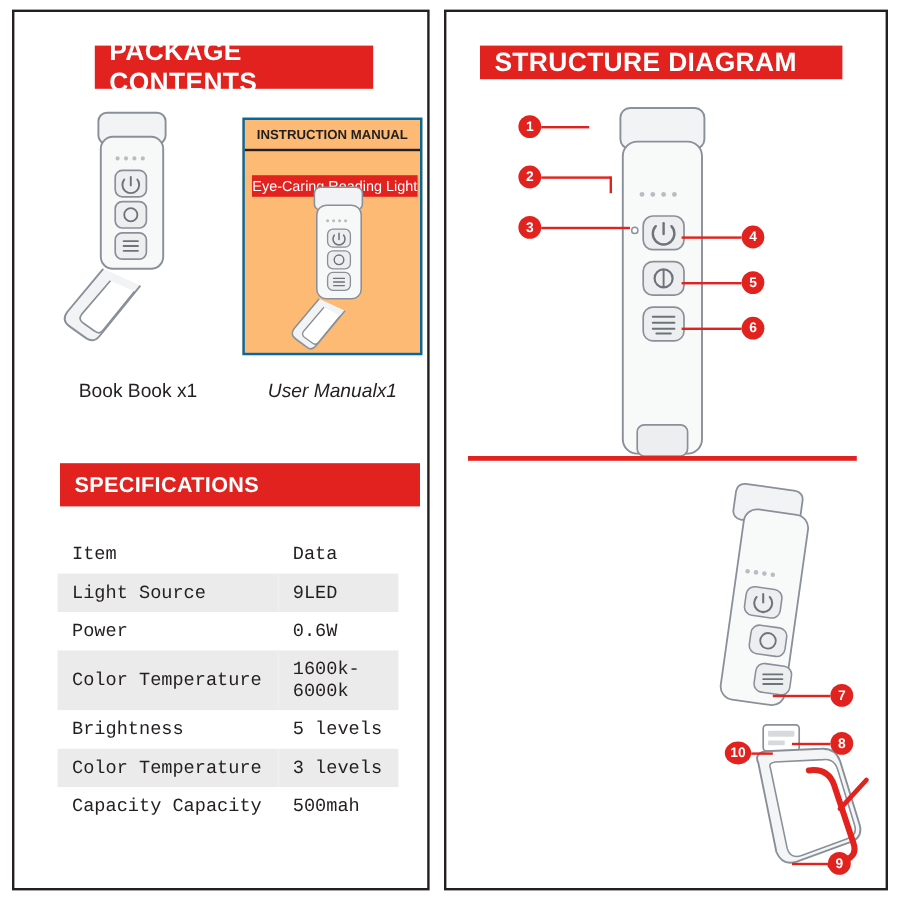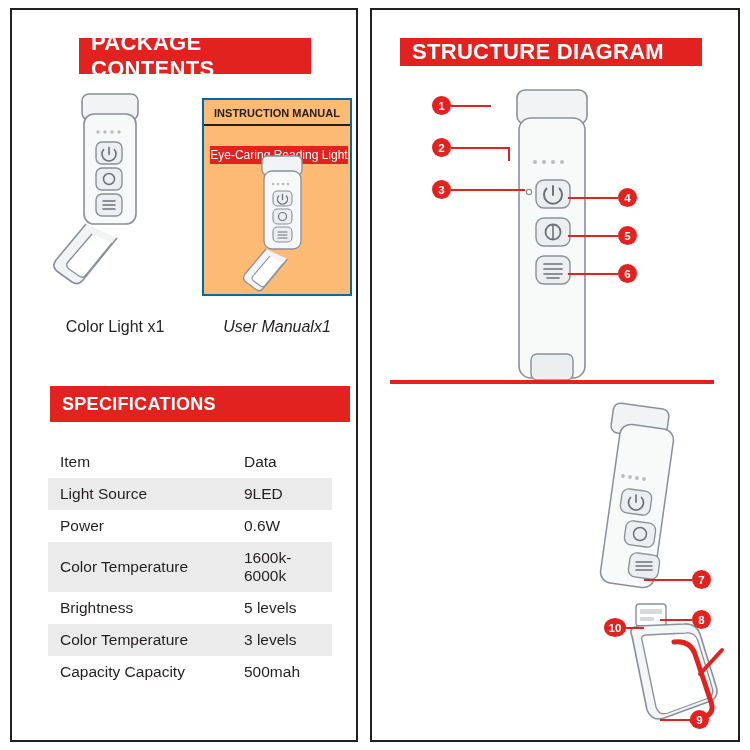--- a/index.html
+++ b/index.html
@@ -132,20 +132,21 @@
   }
 
   
   .spec-table {
     position: absolute;
     left: 36px;
     top: 436px;
     width: 284px;
     border-collapse: collapse;
     font-size: 15.5px;
+    font-family: Liberation Mono, monospace;
   }
   .spec-table td {
     padding: 7px 12px;
     border: none;
   }
   .spec-table tr:nth-child(odd) td { background: #ffffff; }
   .spec-table tr:nth-child(even) td { background: #ebebeb; }
   .spec-table td.col1 { width: 160px; }
 
   
@@ -199,21 +200,21 @@
       <rect x="56" y="80" width="26" height="22" rx="6" fill="#eceef0" stroke="#8a9099" stroke-width="1.4"></rect>
       <path d="M63.5 91 a5.5 5.5 0 0 1 11 0 a5.5 5.5 0 0 1 -11 0" fill="none" stroke="#6d737a" stroke-width="1.5"></path>
 
       <rect x="56" y="106" width="26" height="22" rx="6" fill="#eceef0" stroke="#8a9099" stroke-width="1.4"></rect>
       <path d="M63 113 h12 M63 117 h12 M63 121 h12" stroke="#6d737a" stroke-width="1.5" stroke-linecap="round"></path>
 
       <path d="M46 136 l-30 36 q-5 7 2 12 l14 10 q6 4 11 -2 l34 -42" fill="#f2f3f4" stroke="#8a9099" stroke-width="1.6" stroke-linejoin="round"></path>
       <path d="M52 146 l-24 28 q-3 4 1 7 l10 7 q4 3 7 -1 l26 -32" fill="#ffffff" stroke="#8a9099" stroke-width="1.4" stroke-linejoin="round"></path>
     </svg>
 
-    <div class="pkg-item-label" style="left:28px; top:308px; width:150px;">Color Light x1</div>
+    <div class="pkg-item-label" style="left:28px; top:308px; width:150px;">Book Book x1</div>
 
     <div class="manual-box">
       <div class="manual-title">INSTRUCTION MANUAL</div>
       <div class="manual-rule"></div>
       <div class="manual-sub">Eye-Caring Reading Light</div>
       <svg class="abs" style="left:24px; top:54px;" width="110" height="140" viewBox="0 0 110 140">
         <rect x="34" y="2" width="40" height="19" rx="5" fill="#f2f3f4" stroke="#8a9099" stroke-width="1.3"></rect>
         <rect x="36" y="17" width="37" height="78" rx="8" fill="#f7f8f8" stroke="#8a9099" stroke-width="1.3"></rect>
         <circle cx="45" cy="30" r="1.3" fill="#b9bdc2"></circle>
         <circle cx="50" cy="30" r="1.3" fill="#b9bdc2"></circle>

